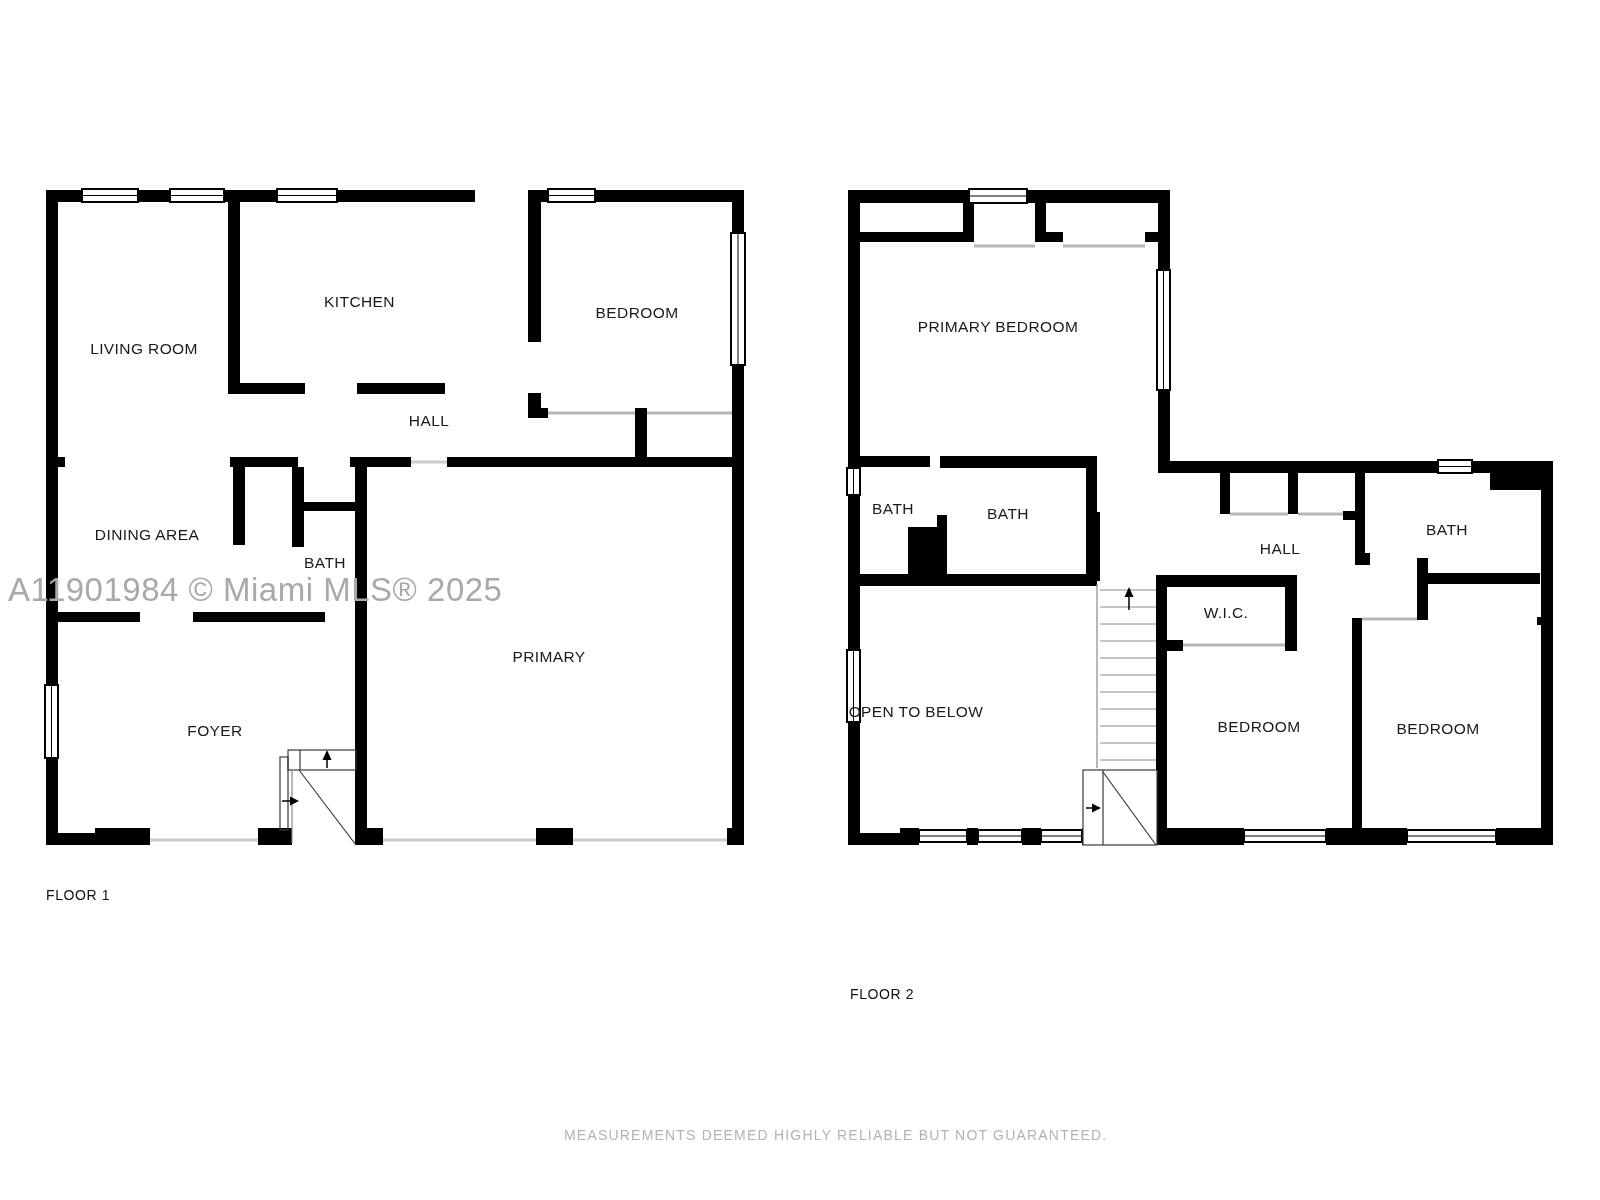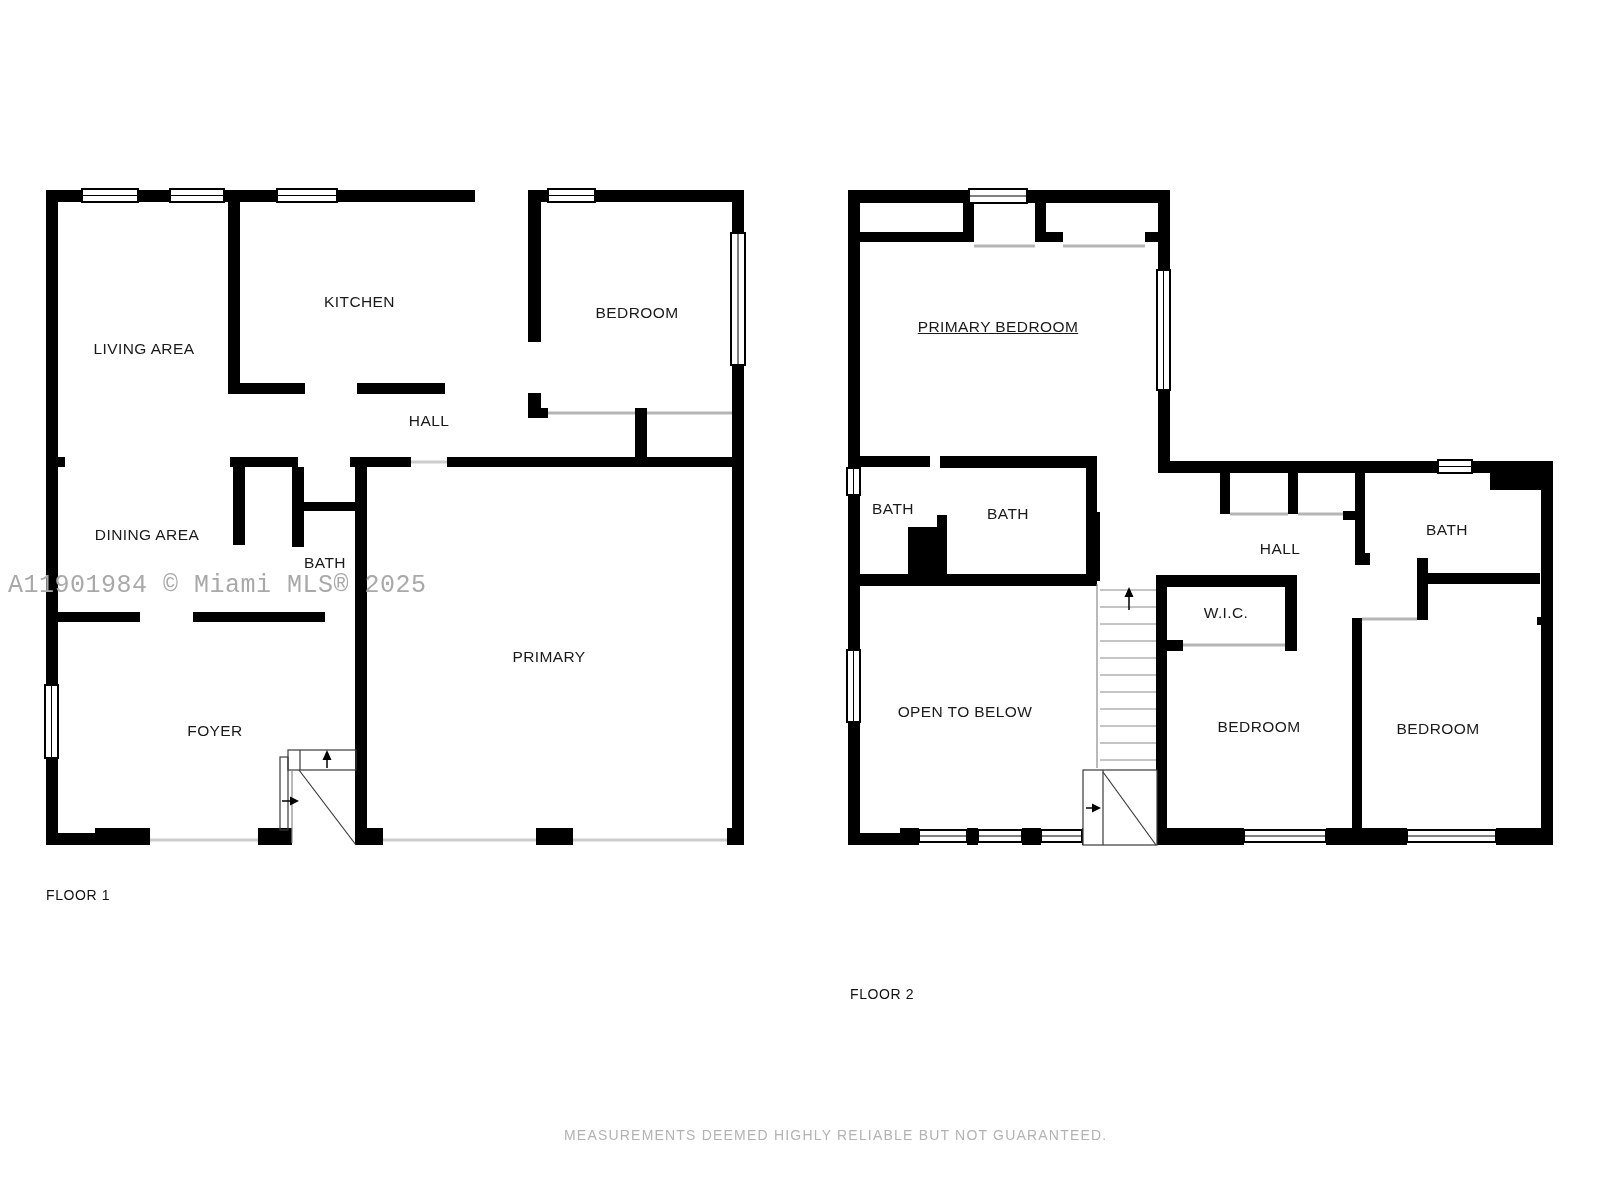--- a/index.html
+++ b/index.html
@@ -5,22 +5,22 @@
   html,body{margin:0;padding:0;background:#fff;}
   #canvas{position:relative;width:1600px;height:1200px;background:#fff;overflow:hidden;
           font-family:"Liberation Sans","DejaVu Sans",sans-serif;}
   #plan-svg{position:absolute;left:0;top:0;}
   .win{fill:#ffffff;stroke:#000000;stroke-width:2;}
   .room-label{position:absolute;transform:translate(-50%,-50%);font-size:15.5px;
               letter-spacing:.4px;color:#1a1a1a;white-space:nowrap;}
   .floor-label{position:absolute;font-size:14px;letter-spacing:.6px;color:#111;}
   #floor1-label{left:46px;top:887px;}
   #floor2-label{left:850px;top:938px;margin-top:48px;}
-  #watermark{position:absolute;left:8px;top:571px;font-size:25px;letter-spacing:.5px;
-             color:#a9a9a9;white-space:nowrap;font-family:Liberation Mono, monospace;}
+  #watermark{position:absolute;left:8px;top:571px;font-size:33px;letter-spacing:.5px;
+             color:#a9a9a9;white-space:nowrap;}
   #disclaimer{position:absolute;left:564px;top:1127px;width:800px;text-align:left;
               font-size:14px;letter-spacing:1.2px;color:#b3b3b3;white-space:nowrap;}
 </style>
 </head>
 <body>
 
 <div id="canvas">
 
   <svg id="plan-svg" width="1600" height="1200" viewBox="0 0 1600 1200">
 
@@ -233,35 +233,35 @@
         </g>
         <g stroke="#000" stroke-width="1.5">
           <line x1="1086" y1="808" x2="1094" y2="808"></line>
           <polygon points="1101,808 1092,803.5 1092,812.5" fill="#000" stroke="none"></polygon>
         </g>
       </g>
     </g>
   </svg>
 
   <div id="room-labels">
-      <div class="room-label" style="left: 144px; top: 349px;">LIVING AREA</div>
+      <div class="room-label" style="left: 144px; top: 349px;">LIVING ROOM</div>
       <div class="room-label" style="left: 342px; top: 302px; padding-left: 35px;">KITCHEN</div>
       <div class="room-label" style="left: 637px; top: 313px;">BEDROOM</div>
       <div class="room-label" style="left: 429px; top: 421px;">HALL</div>
       <div class="room-label" style="left: 147px; top: 535px;">DINING AREA</div>
       <div class="room-label" style="left: 325px; top: 563px;">BATH</div>
       <div class="room-label" style="left: 549px; top: 657px;">PRIMARY</div>
       <div class="room-label" style="left: 215px; top: 731px;">FOYER</div>
-      <div class="room-label" style="left: 998px; top: 327px; text-decoration: underline;">PRIMARY BEDROOM</div>
+      <div class="room-label" style="left: 998px; top: 327px;">PRIMARY BEDROOM</div>
       <div class="room-label" style="left: 893px; top: 509px;">BATH</div>
       <div class="room-label" style="left: 1008px; top: 514px;">BATH</div>
       <div class="room-label" style="left: 1280px; top: 549px;">HALL</div>
       <div class="room-label" style="left: 1447px; top: 530px;">BATH</div>
       <div class="room-label" style="left: 1226px; top: 613px;">W.I.C.</div>
-      <div class="room-label" style="left: 965px; top: 712px;">OPEN TO BELOW</div>
+      <div class="room-label" style="left: 916px; top: 712px;">OPEN TO BELOW</div>
       <div class="room-label" style="left: 1259px; top: 727px;">BEDROOM</div>
       <div class="room-label" style="left: 1438px; top: 729px;">BEDROOM</div>
     </div>
 
   <div id="watermark">A11901984 © Miami MLS® 2025</div>
 
   <div id="floor1-label" class="floor-label">FLOOR 1</div>
   <div id="floor2-label" class="floor-label">FLOOR 2</div>
 
   <div id="disclaimer">MEASUREMENTS DEEMED HIGHLY RELIABLE BUT NOT GUARANTEED.</div>

